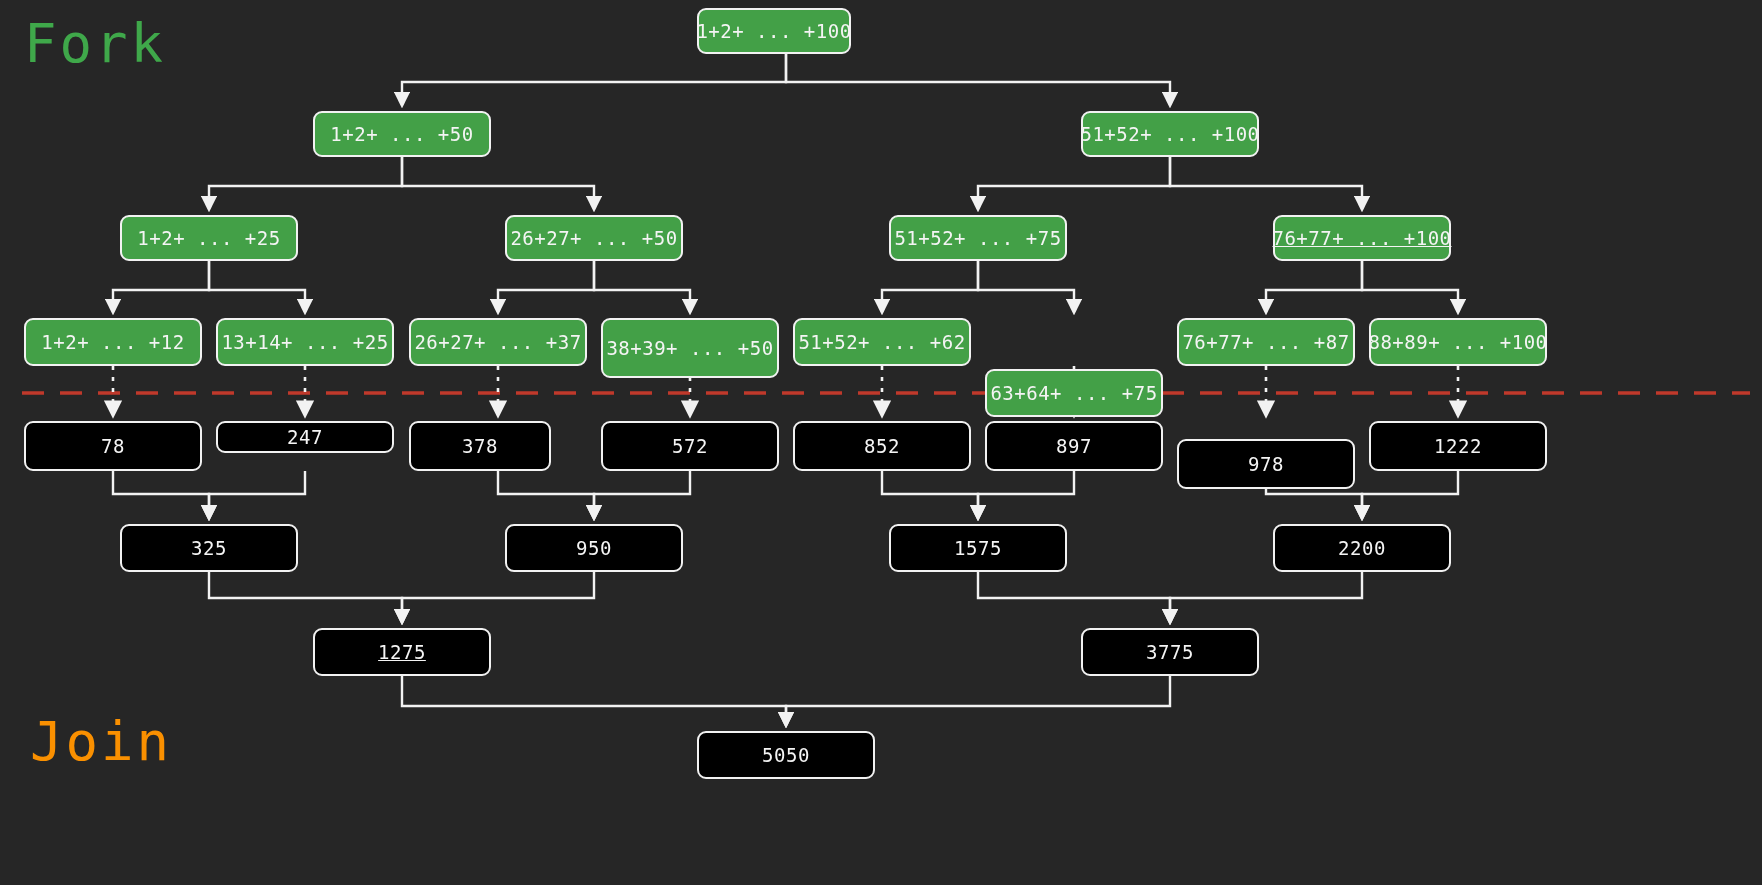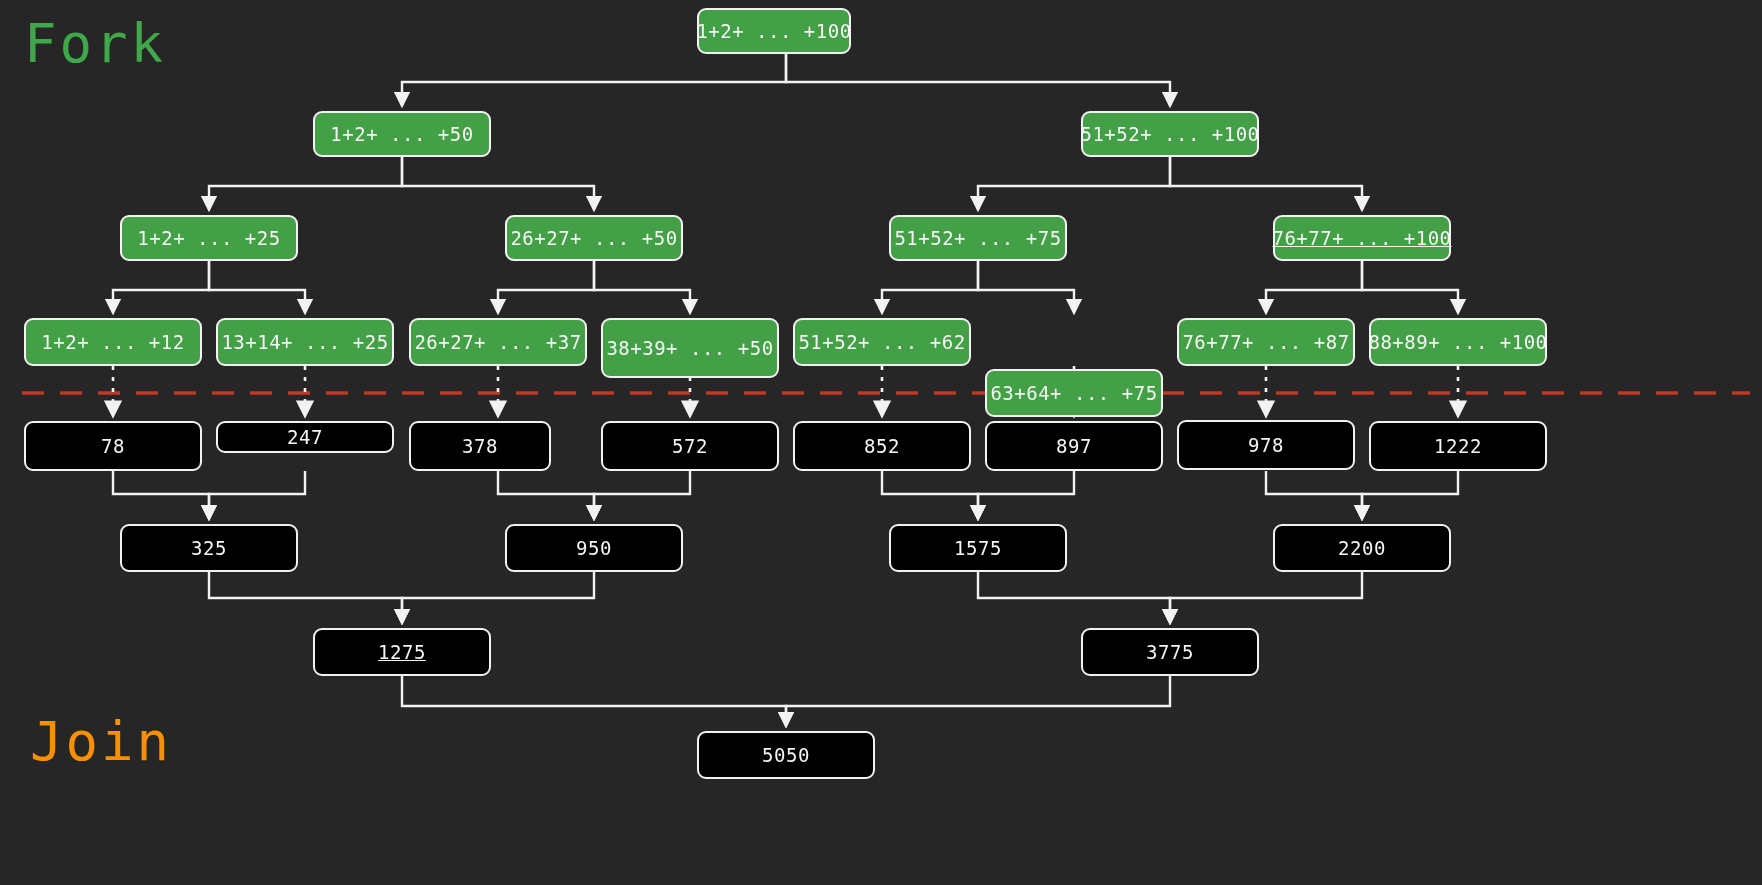--- a/index.html
+++ b/index.html
@@ -138,21 +138,21 @@
       <div class="node fork" style="left: 1177px; top: 318px; width: 178px; height: 48px;">76+77+ ... +87</div>
       <div class="node fork" style="left: 1369px; top: 318px; width: 178px; height: 48px;">88+89+ ... +100</div>
     </div>
   <div id="join-layer">
       <div class="node join" style="left: 24px; top: 421px; width: 178px; height: 50px;">78</div>
       <div class="node join" style="left: 216px; top: 421px; width: 178px; height: 32px;">247</div>
       <div class="node join" style="left: 409px; top: 421px; width: 142px; height: 50px;">378</div>
       <div class="node join" style="left: 601px; top: 421px; width: 178px; height: 50px;">572</div>
       <div class="node join" style="left: 793px; top: 421px; width: 178px; height: 50px;">852</div>
       <div class="node join" style="left: 985px; top: 421px; width: 178px; height: 50px;">897</div>
-      <div class="node join" style="left: 1177px; top: 420px; width: 178px; height: 50px;">978</div>
+      <div class="node join" style="left: 1177px; top: 439px; width: 178px; height: 50px;">978</div>
       <div class="node join" style="left: 1369px; top: 421px; width: 178px; height: 50px;">1222</div>
       <div class="node join" style="left: 120px; top: 524px; width: 178px; height: 48px;">325</div>
       <div class="node join" style="left: 505px; top: 524px; width: 178px; height: 48px;">950</div>
       <div class="node join" style="left: 889px; top: 524px; width: 178px; height: 48px;">1575</div>
       <div class="node join" style="left: 1273px; top: 524px; width: 178px; height: 48px;">2200</div>
       <div class="node join" style="left: 313px; top: 628px; width: 178px; height: 48px; text-decoration: underline;">1275</div>
       <div class="node join" style="left: 1081px; top: 628px; width: 178px; height: 48px;">3775</div>
       <div class="node join" style="left: 697px; top: 731px; width: 178px; height: 48px;">5050</div>
     </div>
 </div>

